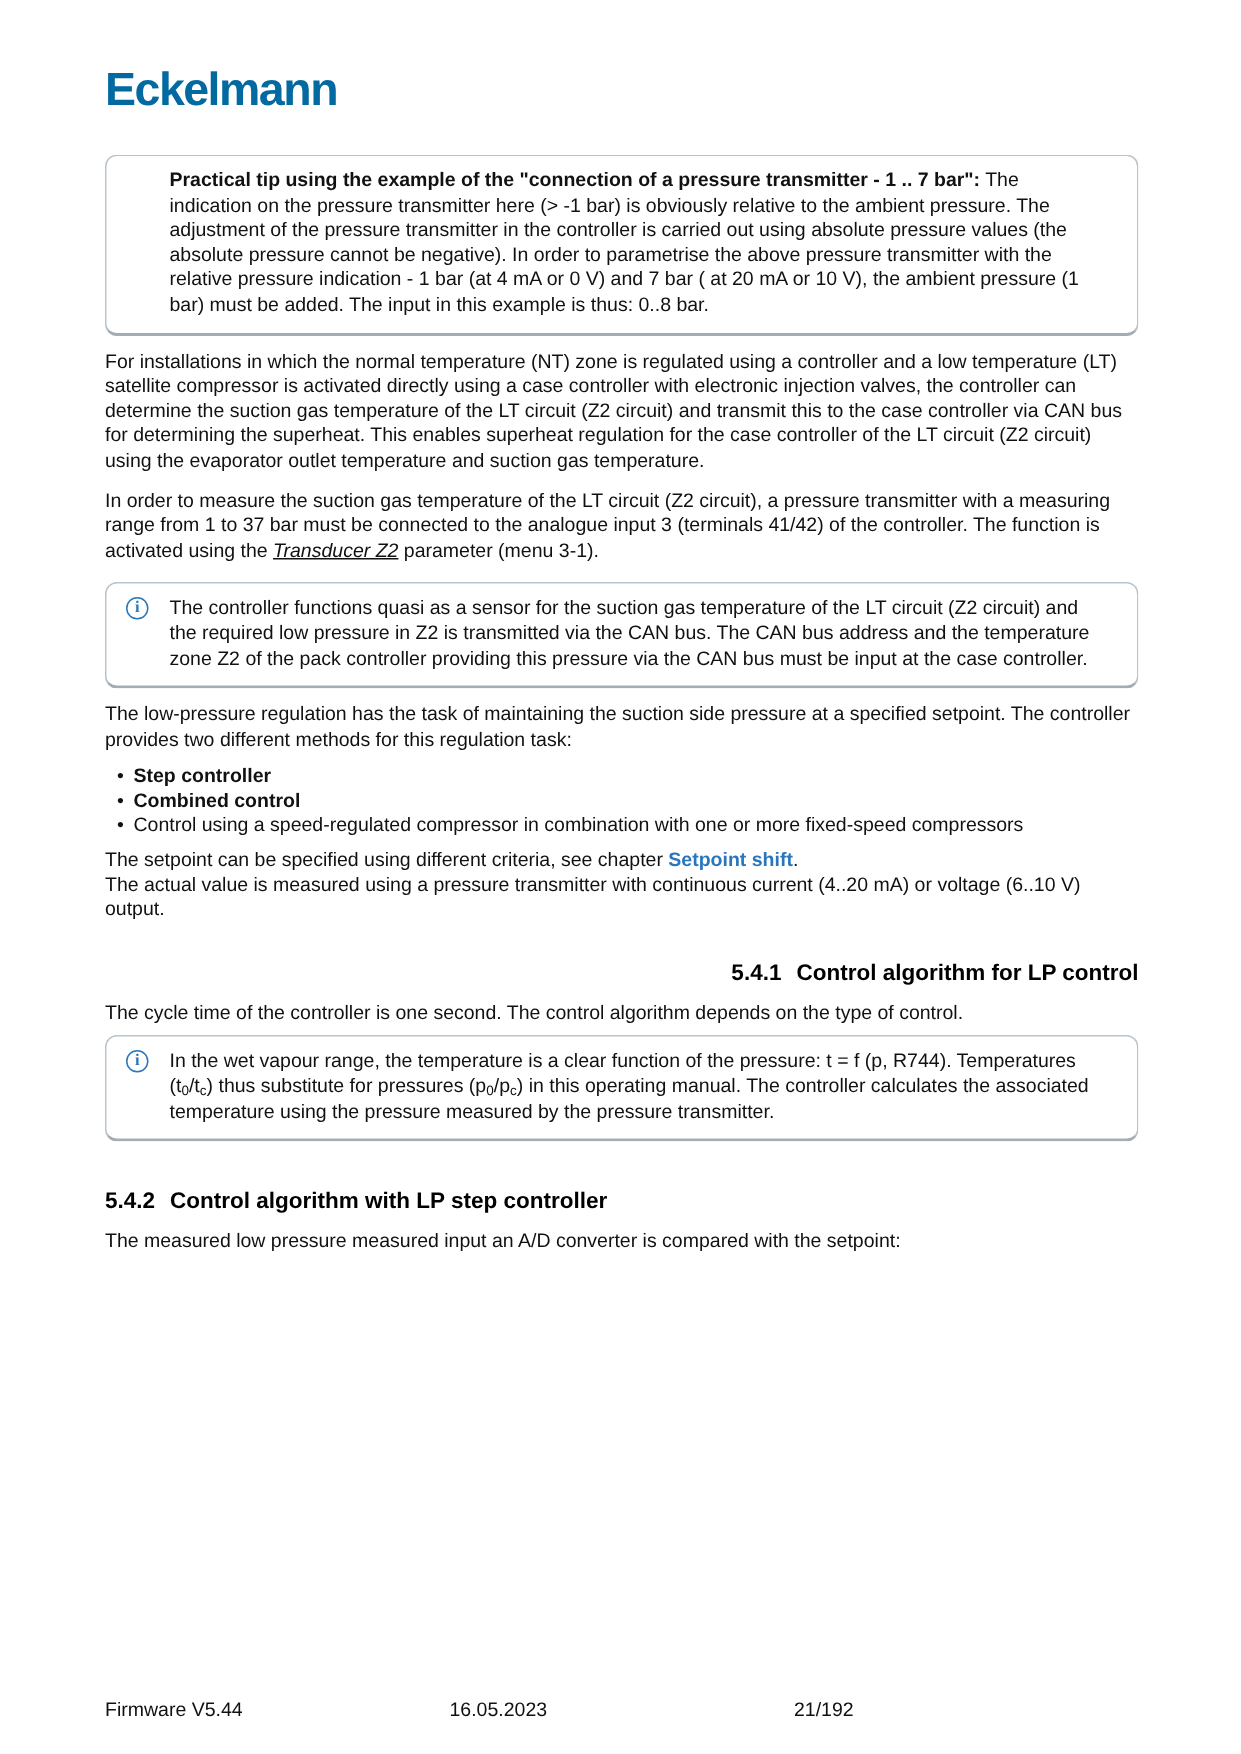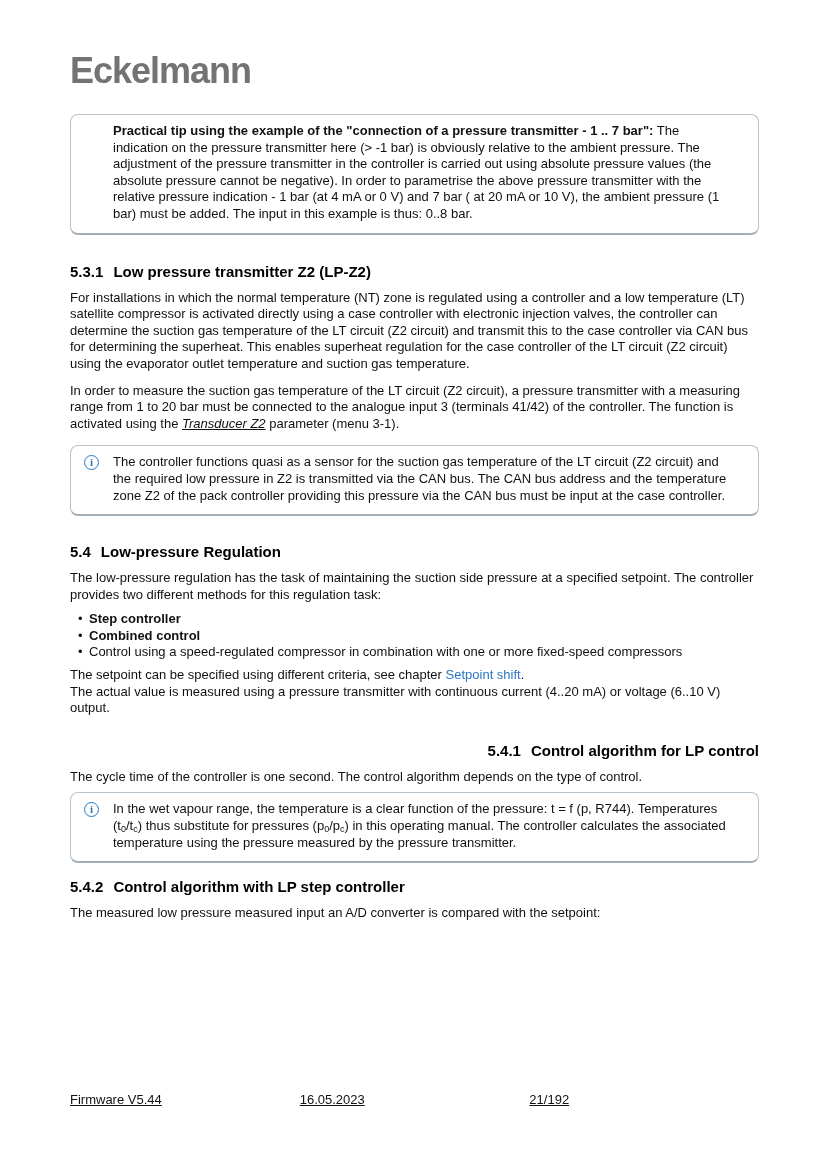--- a/index.html
+++ b/index.html
@@ -10,23 +10,23 @@
     background:#ffffff;
     font-family:"Liberation Sans", sans-serif;
     font-size:13px; line-height:16.6px;
     color:#111111;
     overflow:hidden;
   }
   .content {
     position:absolute; left:70px; top:0; width:689px;
   }
   .logo {
-    margin-top:51px;
-    font-size:36px; line-height:40px; font-weight:bold;
-    letter-spacing:-1px; color:#737373;
+    margin-top:40px;
+    font-size:31px; line-height:40px; font-weight:bold;
+    letter-spacing:-1px; color:#0369a1;
   }
   .note-box {
     border:1px solid #b8c4cd;
     border-bottom:2px solid #a2aeb7;
     border-radius:8px;
     padding:8px 22px 10px 42px;
     position:relative;
     background:#ffffff;
   }
   .tip-box { margin-top:23px; }
@@ -39,69 +39,66 @@
     text-align:center;
     font-family:"Liberation Serif", serif;
   }
   h2 {
     font-size:15px; line-height:19px; font-weight:bold; color:#000;
   }
   .h-num { margin-right:10px; }
   .h531 { margin-top:27px; }
   .h54  { margin-top:26px; }
   .h541 { margin-top:24px;text-align:right; }
-  .h542 { margin-top:14px; }
+  .h542 { margin-top:30px; }
   .para { margin-top:9px; }
   .para-mt10 { margin-top:10px; }
   .ibox1 { margin-top:13px; }
   .ibox2 { margin-top:7px; }
   .bullets { margin-top:8px; }
   .bullet-row { display:flex; margin-left:8px; }
   .bullet-dot { width:11px; flex:none; }
   .bullet-text { flex:1; }
   b, .bold { font-weight:bold; }
   i { font-style:italic;text-decoration:underline; }
-  .link { color:#2a76bd; text-decoration:none; cursor:pointer; }
+  .link { color:#2a76bd; text-decoration:none; cursor:pointer;font-weight:bold; }
   sub { font-size:9px; line-height:0; vertical-align:-2px; }
   .setpoint-para { margin-top:6px; }
   .footer {
-    position:absolute; left:70px; top:1092px; width:689px;
+    position:absolute; left:70px; top:1132px; width:689px;
     display:flex;
-    text-decoration:underline;
   }
   .footer span { flex:1; }
   .footer .f-center { text-align:left; }
   .footer .f-right { }
 </style>
 </head>
 <body>
 
 <div class="page">
   <div class="content">
 
     <div class="logo">Eckelmann</div>
 
     <div class="note-box tip-box">
       <span class="bold">Practical tip using the example of the "connection of a pressure transmitter - 1 .. 7 bar":</span><span> The indication on the pressure transmitter here (&gt; -1 bar) is obviously relative to the ambient pressure. The adjustment of the pressure transmitter in the controller is carried out using absolute pressure values (the absolute pressure cannot be negative). In order to parametrise the above pressure transmitter with the relative pressure indication - 1 bar (at 4 mA or 0 V) and 7 bar ( at 20 mA or 10 V), the ambient pressure (1 bar) must be added. The input in this example is thus: 0..8 bar.</span>
     </div>
 
-    <h2 class="h531"><span class="h-num">5.3.1</span><span>Low pressure transmitter Z2 (LP-Z2)</span></h2>
 
     <div class="para">For installations in which the normal temperature (NT) zone is regulated using a controller and a low temperature (LT) satellite compressor is activated directly using a case controller with electronic injection valves, the controller can determine the suction gas temperature of the LT circuit (Z2 circuit) and transmit this to the case controller via CAN bus for determining the superheat. This enables superheat regulation for the case controller of the LT circuit (Z2 circuit) using the evaporator outlet temperature and suction gas temperature.</div>
 
     <div class="para para-mt10">
-      <span>In order to measure the suction gas temperature of the LT circuit (Z2 circuit), a pressure transmitter with a measuring range from 1 to 20 bar must be connected to the analogue input 3 (terminals 41/42) of the controller. The function is activated using the </span><i>Transducer Z2</i><span> parameter (menu 3-1).</span>
+      <span>In order to measure the suction gas temperature of the LT circuit (Z2 circuit), a pressure transmitter with a measuring range from 1 to 37 bar must be connected to the analogue input 3 (terminals 41/42) of the controller. The function is activated using the </span><i>Transducer Z2</i><span> parameter (menu 3-1).</span>
     </div>
 
     <div class="note-box ibox1">
       <span class="info-icon">i</span>
       <span>The controller functions quasi as a sensor for the suction gas temperature of the LT circuit (Z2 circuit) and the required low pressure in Z2 is transmitted via the CAN bus. The CAN bus address and the temperature zone Z2 of the pack controller providing this pressure via the CAN bus must be input at the case controller.</span>
     </div>
 
-    <h2 class="h54"><span class="h-num">5.4</span><span>Low-pressure Regulation</span></h2>
 
     <div class="para">The low-pressure regulation has the task of maintaining the suction side pressure at a specified setpoint. The controller provides two different methods for this regulation task:</div>
 
     <div class="bullets">
       <div class="bullet-row">
         <span class="bullet-dot">•</span>
         <span class="bullet-text">
           <span class="bold">Step controller</span><br>
         </span>
       </div>

